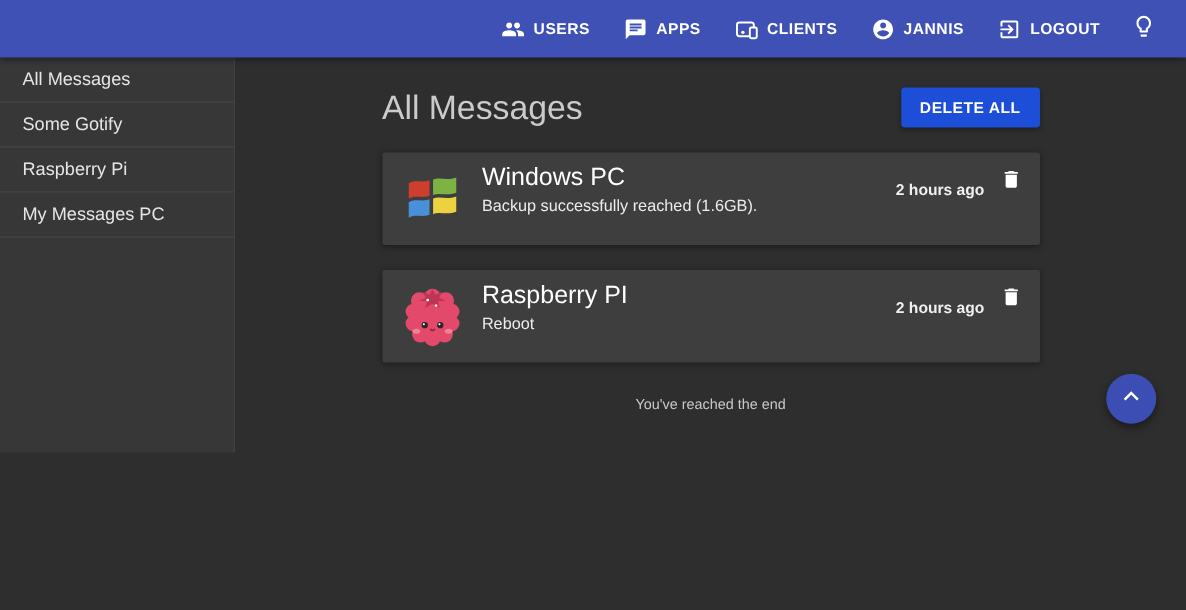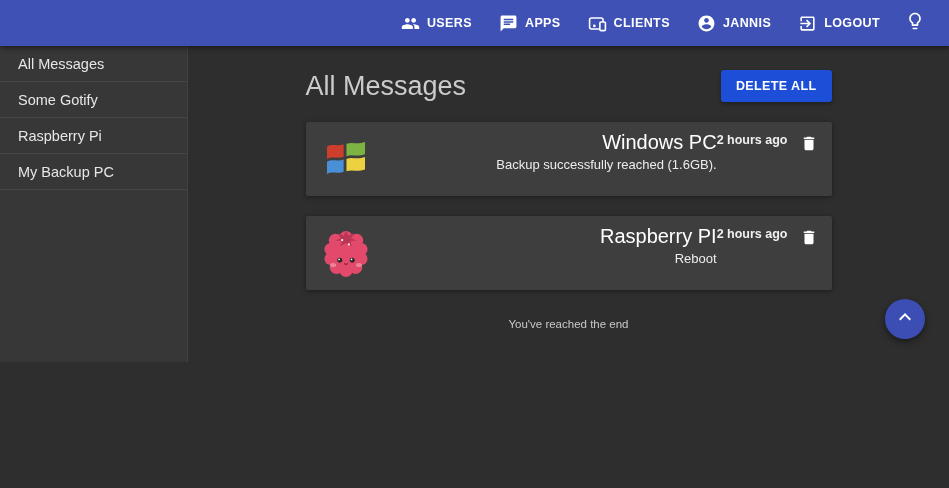--- a/index.html
+++ b/index.html
@@ -54,24 +54,24 @@
   }
 
   
   .card {
     background:#3e3e3e; border-radius:2px; height:74px; margin-top:20px;
     display:flex; align-items:center; padding:0 13px 0 17px;
     box-shadow:0 1px 5px rgba(0,0,0,.4);
   }
   .card:first-of-type { margin-top:21px; }
   .card-icon { width:46px; flex-shrink:0; display:flex; justify-content:center; align-items:center; }
-  .card-text { margin-left:17px; flex:1; min-width:0; align-self:flex-start; padding-top:9px;text-align:right; }
+  .card-text { margin-left:17px; flex:1; min-width:0; align-self:flex-start; padding-top:9px; }
   .card-title { color:#ffffff; font-size:20px; line-height:23px; white-space:nowrap; }
   .card-body { color:#ececec; font-size:13px; margin-top:3px; line-height:16px; }
-  .card-meta { display:flex; align-items:flex-start; gap:11px; align-self:flex-start; padding-top:11px; }
+  .card-meta { display:flex; align-items:flex-end; gap:11px; align-self:flex-start; padding-top:11px; }
   .card-time { color:#f0f0f0; font-size:12.5px; font-weight:bold; white-space:nowrap; }
   .trash-btn { cursor:pointer; display:flex; padding:1px; }
   .trash-btn svg { width:18px; height:19px; fill:#fff; }
 
   .end-text { text-align:center; color:#c9c9c9; font-size:11.5px; margin-top:28px; }
 
   
   .fab {
     position:absolute; right:24px; bottom:23px; width:40px; height:40px;
     border-radius:50%; background:#3c4eb3; display:flex; align-items:center;
@@ -146,21 +146,21 @@
     <div class="sidebar-item">
       <span>All Messages</span>
     </div>
     <div class="sidebar-item">
       <span>Some Gotify</span>
     </div>
     <div class="sidebar-item">
       <span>Raspberry Pi</span>
     </div>
     <div class="sidebar-item">
-      <span>My Backup PC</span>
+      <span>My Messages PC</span>
     </div>
   </aside>
 
   <main class="main">
     <div class="content">
 
       <div class="content-header">
         <h1 class="page-title">All Messages</h1>
         <button class="delete-all">DELETE ALL</button>
       </div>

